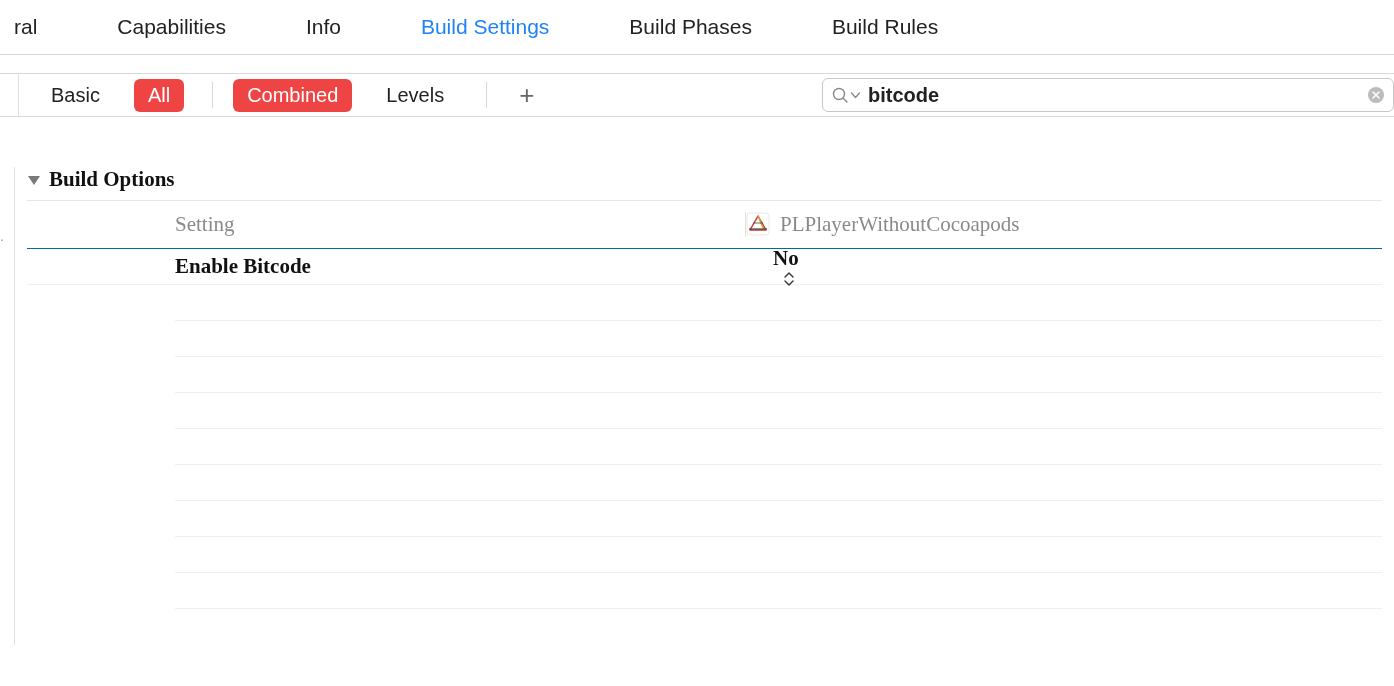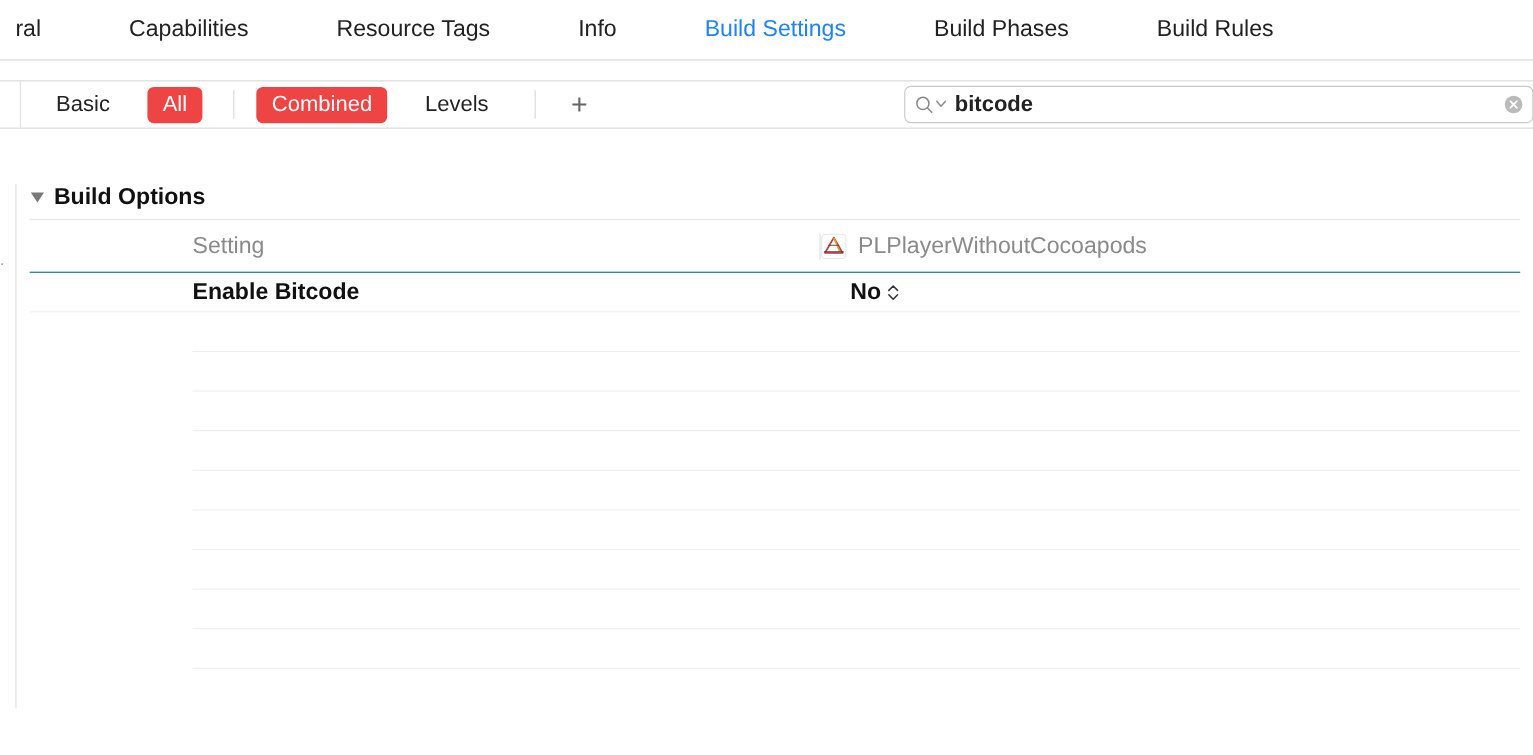--- a/index.html
+++ b/index.html
@@ -123,20 +123,21 @@
     }
     .content {
       padding: 0;
       margin-left: 14px;
       border-left: 1px solid #e0e0e0;
       height: calc(100% - 117px);
     }
     .section {
       margin-top: 50px;
       padding: 0 12px;
+      font-family: Liberation Serif, serif;
     }
     .section-header {
       display: flex;
       align-items: center;
       font-size: 21px;
       font-weight: 700;
       color: #111;
       cursor: default;
       border-bottom: 1px solid #e6e6e6;
       padding-bottom: 8px;
@@ -183,20 +184,21 @@
       font-size: 21px;
       font-weight: 700;
       color: #111;
     }
     .row-value {
       display: flex;
       align-items: center;
       font-size: 21px;
       font-weight: 700;
       color: #111;
+      flex-direction: column;
     }
     .updown-icon {
       margin-left: 6px;
       color: #333;
       display: flex;
     }
     .empty-row {
       height: 36px;
       border-bottom: 1px solid #eee;
       margin-left: 148px;
@@ -216,21 +218,20 @@
     }
   </style>
 </head>
 <body>
 
 <div class="panel-wrap">
 
   <div class="top-tabs">
     <div class="top-tab partial">ral</div>
     <div class="top-tab">Capabilities</div>
-    <div class="top-tab">Resource Tags</div>
     <div class="top-tab">Info</div>
     <div class="top-tab active">Build Settings</div>
     <div class="top-tab">Build Phases</div>
     <div class="top-tab">Build Rules</div>
   </div>
 
   <div class="filter-bar">
     <div class="filter-bar-left">
       <div class="filter-item">Basic</div>
       <div class="filter-item selected">All</div>

